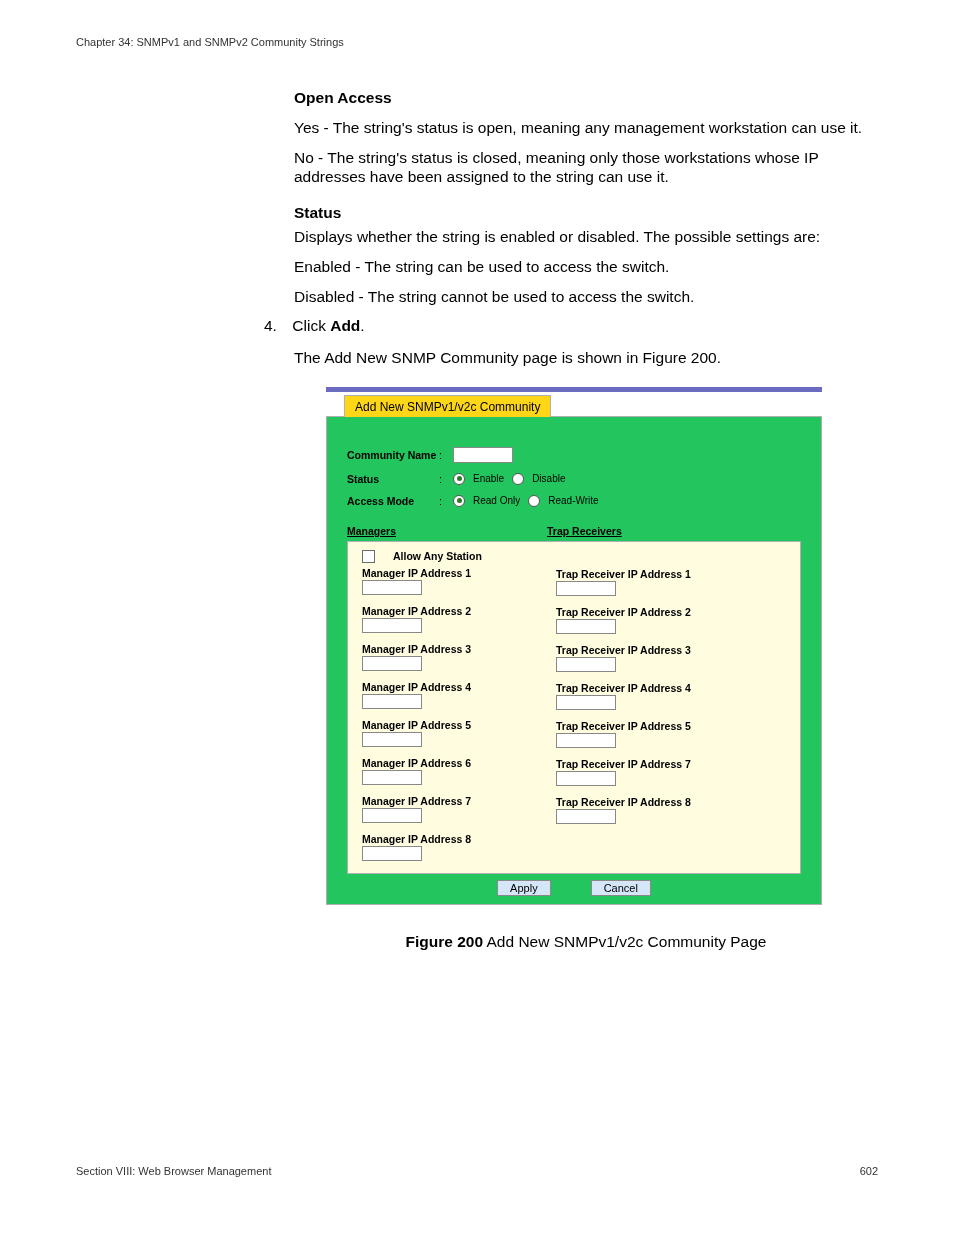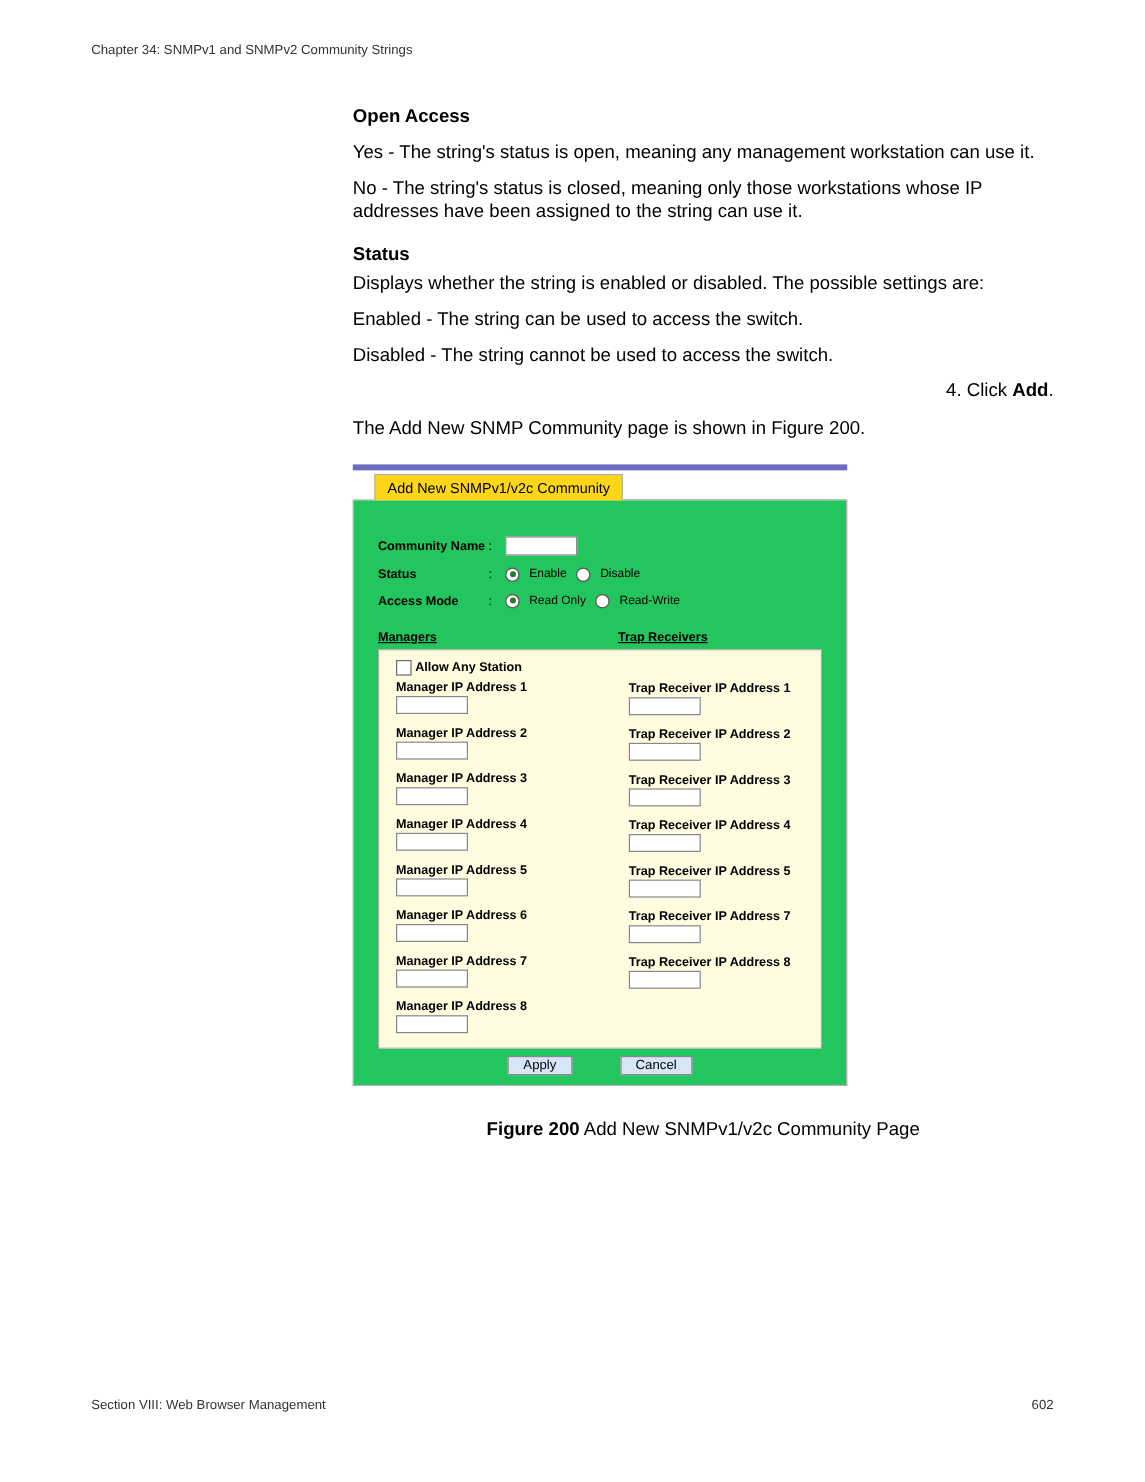--- a/index.html
+++ b/index.html
@@ -34,21 +34,20 @@
   }
   .content p {
     margin: 4px 0 10px 0;
   }
   .content .spaced {
     margin-top: 10px;
   }
   .step-row {
     margin-left: 188px;
     font-size: 15.5px;
-    text-align: right;
   }
   .step-row .step-number {
     display: inline-block;
     width: 24px;
   }
   .step-row .step-body {
     display: inline;
   }
   .step-follow {
     margin-left: 218px;
@@ -60,24 +59,25 @@
     margin-top: 20px;
   }
   .figure-caption {
     text-align: center;
     margin-top: 28px;
     font-size: 15.5px;
   }
 
   
   .ui-panel {
-    width: 412px;
+    width: 496px;
     border-top: 5px solid #6b6bc0;
     background: #fff;
     font-family: Tahoma, Verdana, Arial, sans-serif;
+    margin-left: 32px;
   }
   .tab-strip {
     display: flex;
     align-items: flex-end;
     border-bottom: 1px solid #b0b0b0;
     margin-top: 2px;
   }
   .tab-spacer-left {
     width: 18px;
     height: 20px;
@@ -151,21 +151,21 @@
     width: 194px;
   }
   .col-right {
     flex: 1;
   }
   .allow-row {
     font-size: 10.5px;
     font-weight: 700;
     display: flex;
     align-items: center;
-    gap: 3px;
+    gap: 18px;
     margin-bottom: 4px;
   }
   .cb {
     width: 11px;
     height: 11px;
     border: 1px solid #6a6a6a;
     display: inline-block;
     background: #fff;
   }
   .ip-entry {

